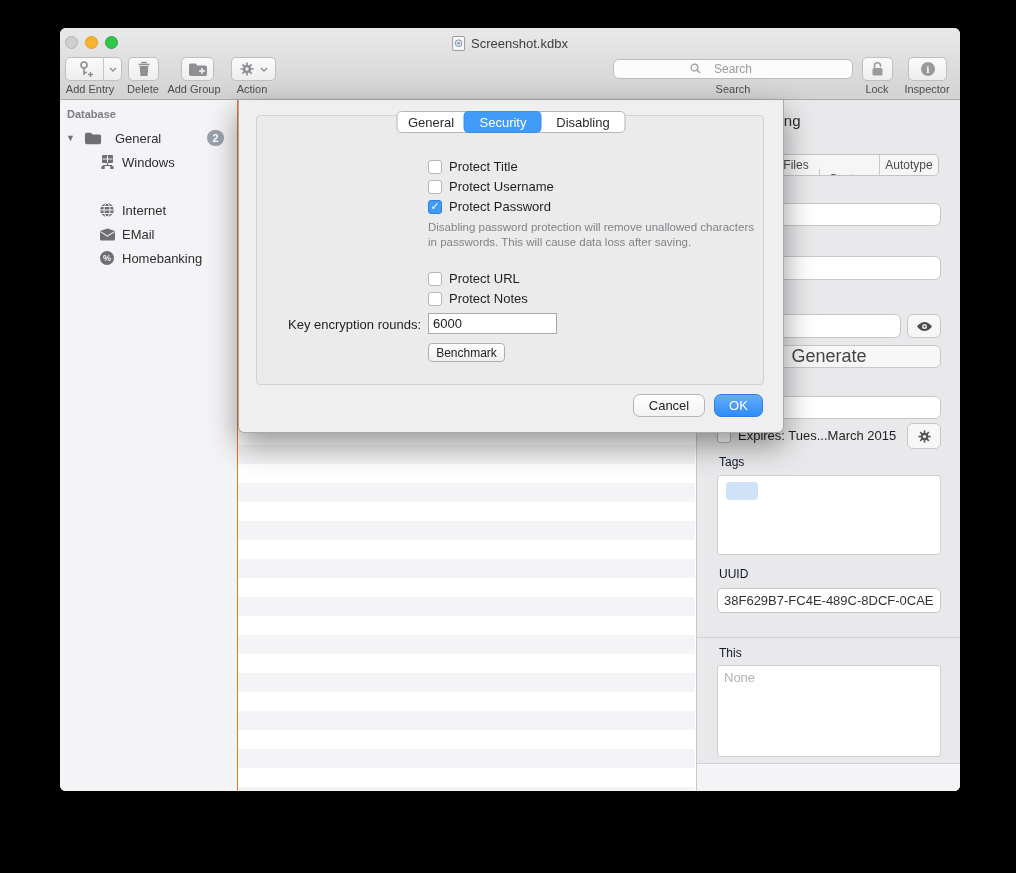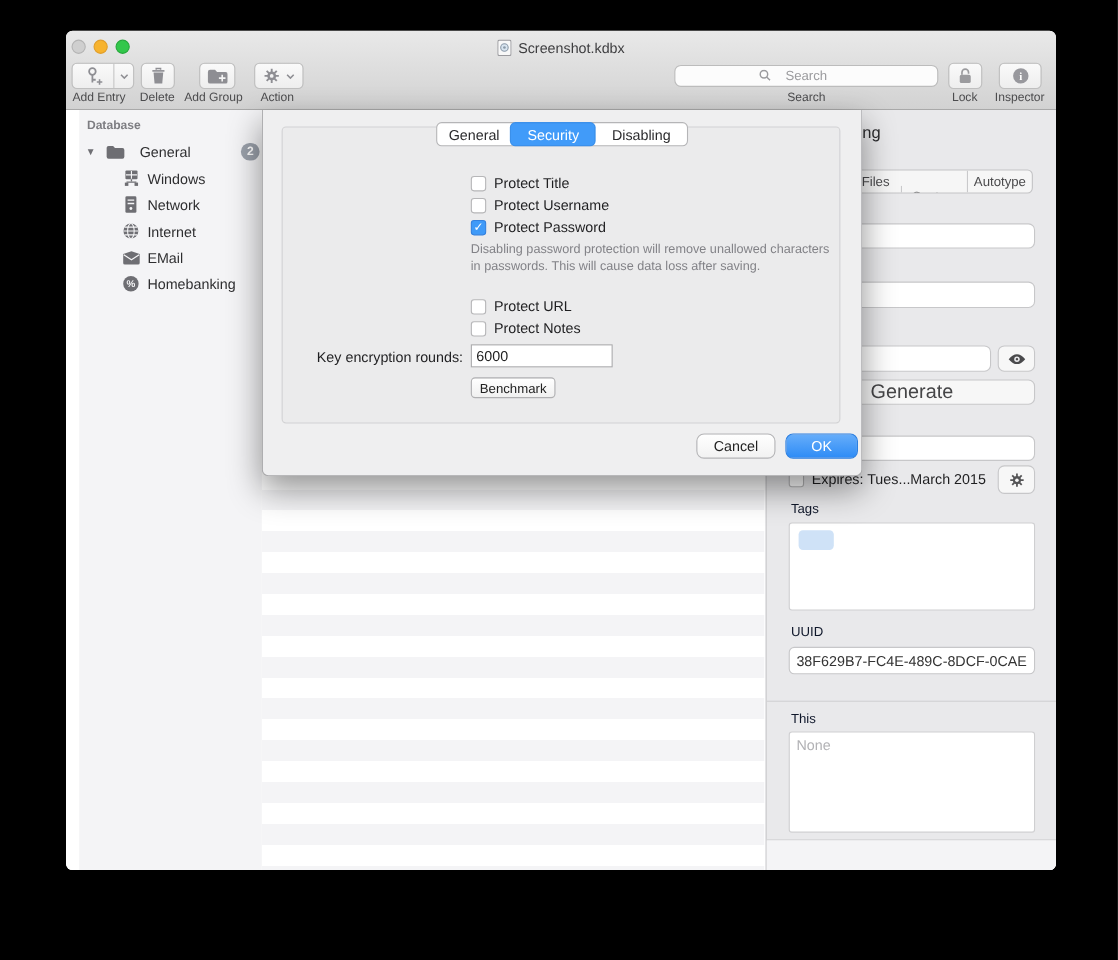--- a/index.html
+++ b/index.html
@@ -21,21 +21,21 @@
   .tbtn .seg2{width:17px;height:100%;border-left:1px solid #c6c6c6;display:flex;align-items:center;justify-content:center;}
   .tlabel{position:absolute;top:55px;transform:translateX(-50%);font-size:11px;color:#4c4c4e;white-space:nowrap;}
   .searchwrap{position:absolute;left:553px;top:31px;width:240px;height:20px;}
   .searchwrap input{width:100%;height:100%;box-sizing:border-box;border:1px solid #bcbcbc;border-radius:6px;
         background:#fcfcfc;font-size:12px;color:#444;text-align:center;outline:none;
         font-family:"Liberation Sans",sans-serif;}
   .searchwrap input::placeholder{color:#9b9b9e;}
   .mag{position:absolute;left:77px;top:4px;pointer-events:none;}
   
   .content{position:absolute;left:0;top:72px;width:900px;height:691px;background:#fff;}
-  .sidebar{position:absolute;left:12px;top:0;width:177px;height:763px;background:#f4f4f6;
+  .sidebar{position:absolute;left:0;top:0;width:177px;height:763px;background:#f4f4f6;
            border-right:5px solid #f97316;box-sizing:content-box;}
   .sb-head{position:absolute;left:7px;top:8px;font-size:11px;font-weight:bold;color:#7d7d82;}
   .sb-row{position:absolute;left:0;width:177px;height:24px;display:flex;align-items:center;font-size:13px;color:#2e2e30;}
   .sb-tri{position:absolute;left:6px;font-size:9px;color:#6f6f74;line-height:1;}
   .sb-ico{position:absolute;display:flex;align-items:center;justify-content:center;width:18px;height:16px;}
   .badge{position:absolute;left:147px;width:17px;height:16px;border-radius:9px;background:#9ba1ab;
          color:#fff;font-size:11px;font-weight:bold;display:flex;align-items:center;justify-content:center;}
   .listpane{position:absolute;left:178px;top:0;width:457px;height:691px;background:#fff;overflow:hidden;}
   .stripes{position:absolute;left:0;top:3px;right:0;bottom:0;
            background:repeating-linear-gradient(to bottom,#f4f4f6 0 19px,#ffffff 19px 38px);}
@@ -85,21 +85,21 @@
   .krlabel{position:absolute;left:30px;top:217px;width:152px;text-align:right;font-size:13px;color:#1f1f21;}
   .krfield{position:absolute;left:189px;top:213px;width:129px;height:21px;box-sizing:border-box;background:#fff;
            border:1px solid #a9a9ab;font-size:13px;color:#222;padding:0 4px;outline:none;
            font-family:"Liberation Sans",sans-serif;}
   .pushbtn{box-sizing:border-box;background:linear-gradient(#fff,#f0f0f0);border:1px solid #b0b0b2;border-radius:4px;
            display:inline-flex;align-items:center;justify-content:center;font-size:12px;color:#222;}
   .bench{position:absolute;left:189px;top:243px;width:77px;height:19px;}
   .dlgbtn{position:absolute;top:294px;height:23px;border-radius:7px;box-sizing:border-box;
           display:flex;align-items:center;justify-content:center;font-size:13px;}
   .cancel{left:394px;width:72px;background:linear-gradient(#fff,#f2f2f2);border:1px solid #b5b5b7;color:#222;}
-  .ok{left:475px;width:66px;background:linear-gradient(#66adfa,#2e8cf6);border:1px solid #2c7fe0;color:#fff;text-align:center;}
+  .ok{left:475px;width:49px;background:linear-gradient(#66adfa,#2e8cf6);border:1px solid #2c7fe0;color:#fff;text-align:center;}
   svg{display:block;}
 </style>
 </head>
 <body>
 
 <div class="stage">
   <div class="window">
 
     <div class="topbar">
       <div class="light close"></div>
@@ -236,31 +236,20 @@
                 <line x1="8.5" y1="1.5" x2="8.5" y2="8.5" stroke="#f4f4f6" stroke-width="1"></line>
                 <line x1="8.5" y1="9" x2="8.5" y2="11" stroke="#6e6e73" stroke-width="1.2"></line>
                 <line x1="4" y1="11.5" x2="13" y2="11.5" stroke="#6e6e73" stroke-width="1.2"></line>
                 <rect x="2.5" y="12" width="3.2" height="3" fill="#6e6e73"></rect>
                 <rect x="11.3" y="12" width="3.2" height="3" fill="#6e6e73"></rect>
               </svg>
           </span>
           <span style="position:absolute;left:62px;">Windows</span>
         </div>
 
-        <div class="sb-row" style="top:74px;">
-          <span class="sb-ico" style="left:38px;">
-            <svg width="12" height="16" viewBox="0 0 12 16">
-                <rect x="1" y="0.5" width="10" height="15" rx="1.2" fill="#6e6e73"></rect>
-                <line x1="3" y1="4" x2="9" y2="4" stroke="#f4f4f6" stroke-width="1.2"></line>
-                <line x1="3" y1="7" x2="9" y2="7" stroke="#f4f4f6" stroke-width="1.2"></line>
-                <circle cx="6" cy="11.5" r="1.3" fill="#f4f4f6"></circle>
-              </svg>
-          </span>
-          <span style="position:absolute;left:62px;">Network</span>
-        </div>
 
         <div class="sb-row" style="top:98px;">
           <span class="sb-ico" style="left:38px;">
             <svg width="16" height="16" viewBox="0 0 16 16">
                 <circle cx="8" cy="8" r="6.8" fill="#6e6e73"></circle>
                 <ellipse cx="8" cy="8" rx="3" ry="6.8" fill="none" stroke="#f4f4f6" stroke-width="1"></ellipse>
                 <line x1="1.2" y1="8" x2="14.8" y2="8" stroke="#f4f4f6" stroke-width="1"></line>
                 <line x1="2.2" y1="4.5" x2="13.8" y2="4.5" stroke="#f4f4f6" stroke-width="1"></line>
                 <line x1="2.2" y1="11.5" x2="13.8" y2="11.5" stroke="#f4f4f6" stroke-width="1"></line>
               </svg>

